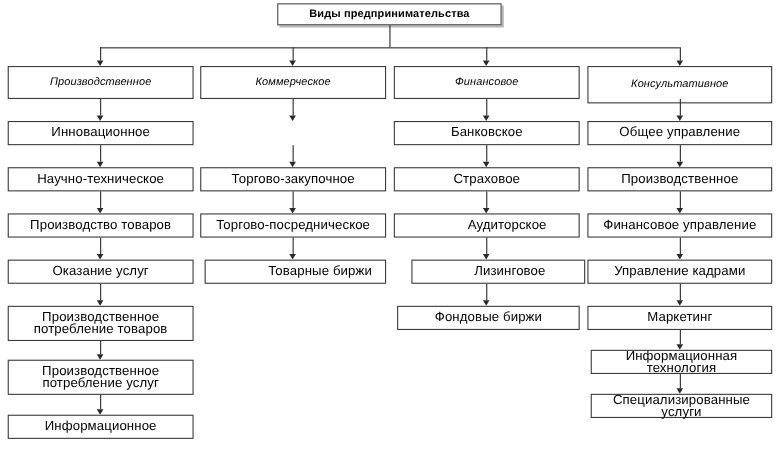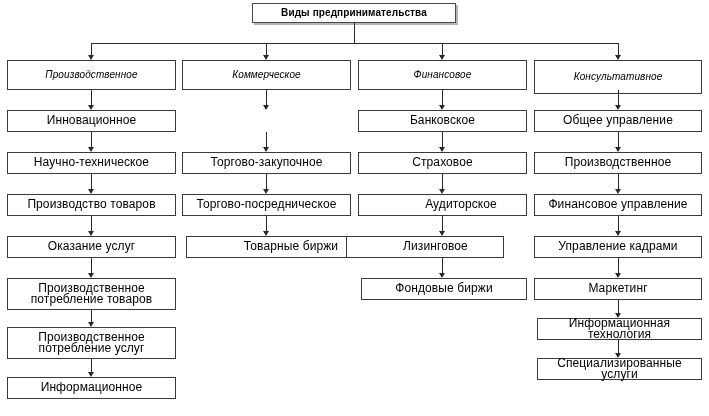--- a/index.html
+++ b/index.html
@@ -127,21 +127,21 @@
   <div class="vline" style="left:442px;top:132px;height:15px;"></div>
   <div class="arrow" style="left:438.5px;top:147px;"></div>
   <div class="box" style="left:358px;top:152px;width:169px;height:22px;">Страховое</div>
 
   <div class="vline" style="left:442px;top:174px;height:15px;"></div>
   <div class="arrow" style="left:438.5px;top:189px;"></div>
   <div class="box" style="left:358px;top:194px;width:169px;height:22px;padding-left:40px;">Аудиторское</div>
 
   <div class="vline" style="left:442px;top:216px;height:15px;"></div>
   <div class="arrow" style="left:438.5px;top:231px;"></div>
-  <div class="box" style="left:346px;top:236px;width:158px;height:22px;padding-left:24px;">Лизинговое</div>
+  <div class="box" style="left:374px;top:236px;width:158px;height:22px;padding-left:24px;">Лизинговое</div>
 
   <div class="vline" style="left:442px;top:258px;height:15px;"></div>
   <div class="arrow" style="left:438.5px;top:273px;"></div>
   <div class="box" style="left:361px;top:278px;width:166px;height:22px;">Фондовые биржи</div>
 
   <div class="vline" style="left:618px;top:90px;height:15px;"></div>
   <div class="arrow" style="left:614.5px;top:105px;"></div>
   <div class="box" style="left:534px;top:110px;width:168px;height:22px;">Общее управление</div>
 
   <div class="vline" style="left:618px;top:132px;height:15px;"></div>

